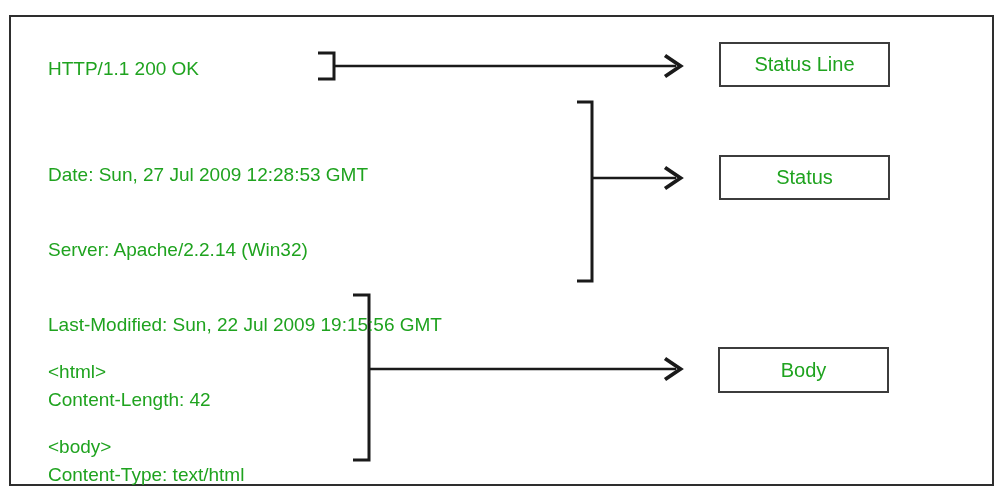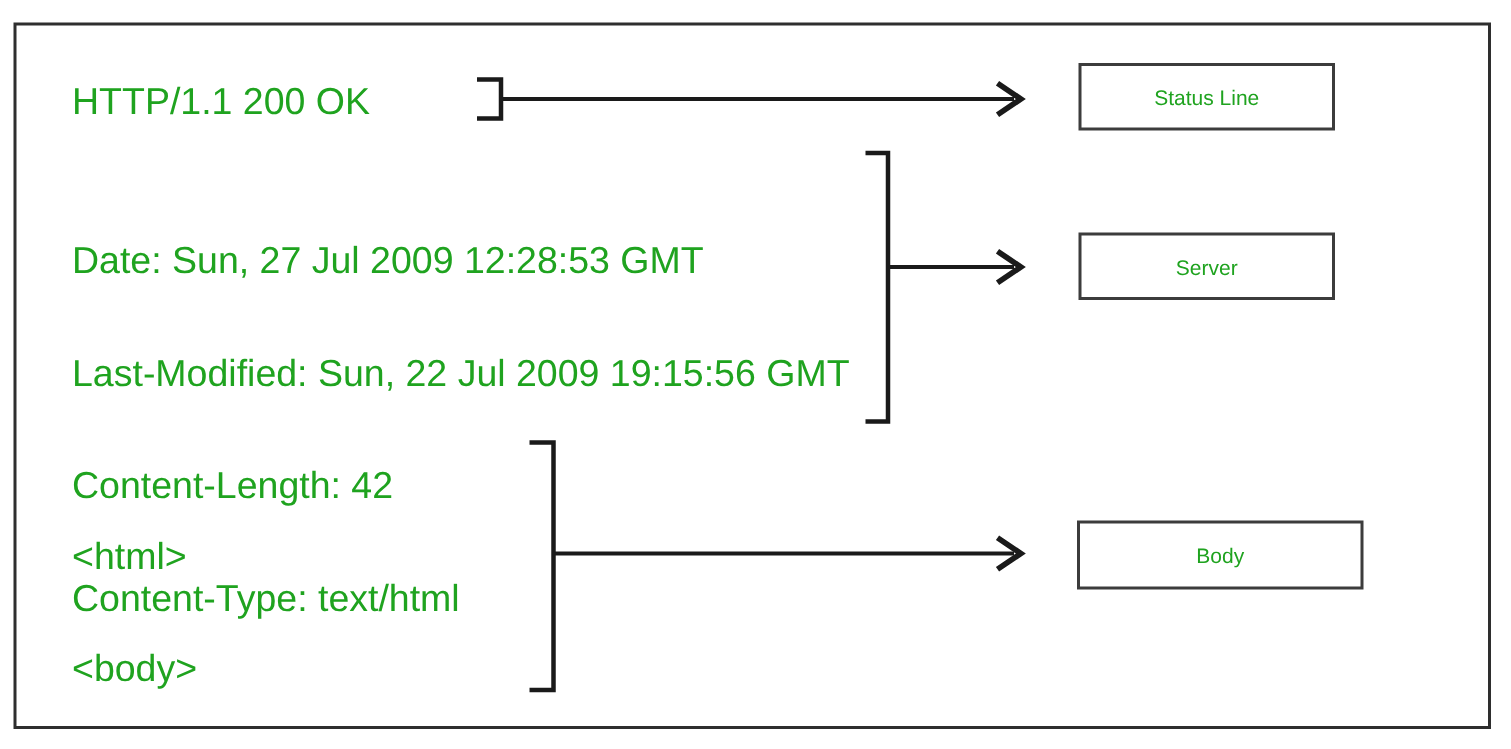--- a/index.html
+++ b/index.html
@@ -8,28 +8,28 @@
     --box-border:#3c3c3c;
     --frame-border:#2e2e2e;
     --background:#ffffff;
   }
   *{margin:0;padding:0;box-sizing:border-box;}
   html,body{width:1007px;height:499px;background:var(--background);overflow:hidden;}
   body{font-family:"Liberation Sans", sans-serif;}
   .canvas{position:relative;width:1007px;height:499px;background:var(--background);}
   .frame{position:absolute;left:9px;top:15px;width:985px;height:471px;border:2px solid var(--frame-border);background:transparent;}
   .connectors{position:absolute;left:0;top:0;width:1007px;height:499px;color:var(--line-color);pointer-events:none;}
-  .green-text{position:absolute;color:var(--text-green);font-size:25px;line-height:25px;white-space:pre;}
+  .green-text{position:absolute;color:var(--text-green);font-size:19px;line-height:25px;white-space:pre;}
   .status-text{left:48px;top:56px;}
   .headers-text{left:48px;top:112px;}
   .body-text{left:48px;top:309px;}
-  .label-box{position:absolute;border:2px solid var(--box-border);background:var(--background);display:flex;align-items:center;justify-content:center;color:var(--text-green);font-size:14px;}
+  .label-box{position:absolute;border:2px solid var(--box-border);background:var(--background);display:flex;align-items:center;justify-content:center;color:var(--text-green);font-size:20px;}
   .status-box{left:719px;top:42px;width:171px;height:45px;}
   .headers-box{left:719px;top:155px;width:171px;height:45px;}
-  .body-box{left:718px;top:347px;width:191px;height:46px;}
+  .body-box{left:718px;top:347px;width:171px;height:46px;}
 </style>
 </head>
 <body>
 
 <div class="canvas">
 
   <div class="frame"></div>
 
   <svg class="connectors" viewBox="0 0 1007 499" xmlns="http://www.w3.org/2000/svg" fill="none">
 
@@ -55,37 +55,38 @@
     <g>
       <path d="M369 369 H676" stroke="currentColor" stroke-width="2.6"></path>
       <path d="M665 358.5 L680.5 369 L665 379.5" stroke="currentColor" stroke-width="3.8"></path>
     </g>
   </svg>
 
   <div class="green-text status-text">HTTP/1.1 200 OK</div>
 
   <div class="green-text headers-text">
     <div>Date: Sun, 27 Jul 2009 12:28:53 GMT</div>
+    <div>Server: Apache/2.2.14 (Win32)</div>
     <div>Last-Modified: Sun, 22 Jul 2009 19:15:56 GMT</div>
     <div>Content-Length: 42</div>
     <div>Content-Type: text/html</div>
     
   </div>
 
   <div class="green-text body-text">
     <div>&lt;html&gt;</div>
     <div>&lt;body&gt;</div>
     
     
     
   </div>
 
   <div class="label-box status-box">
     <span>Status Line</span>
   </div>
   <div class="label-box headers-box">
-    <span>Server</span>
+    <span>Status</span>
   </div>
   <div class="label-box body-box">
     <span>Body</span>
   </div>
 
 </div>
 
 </body></html>

